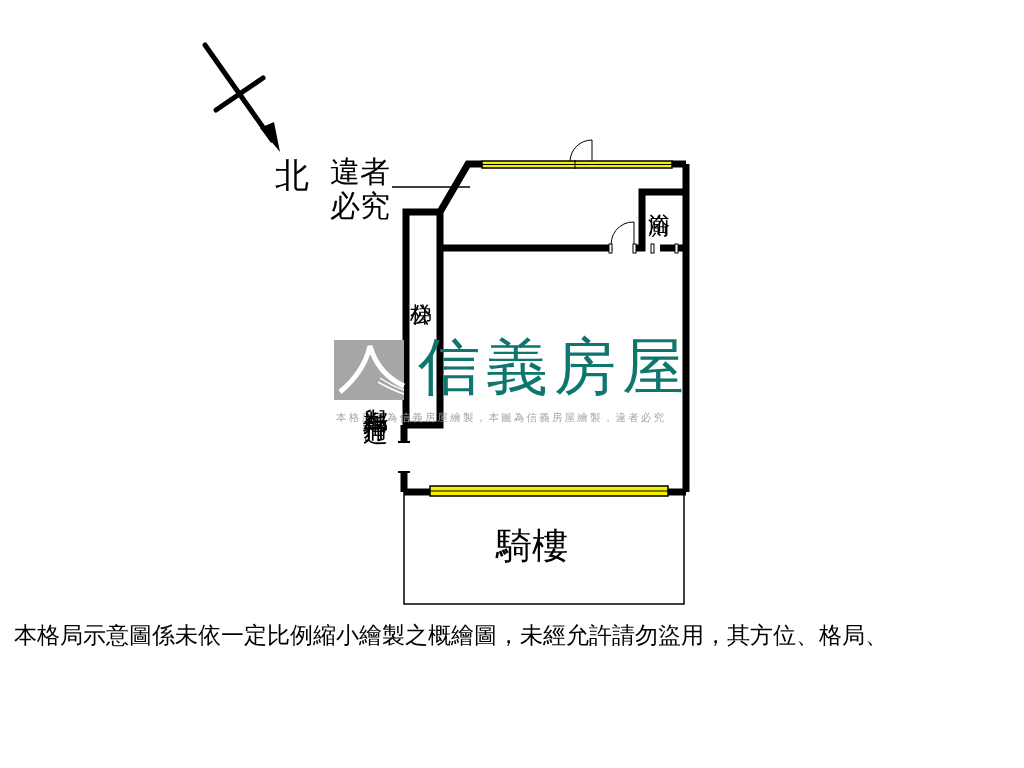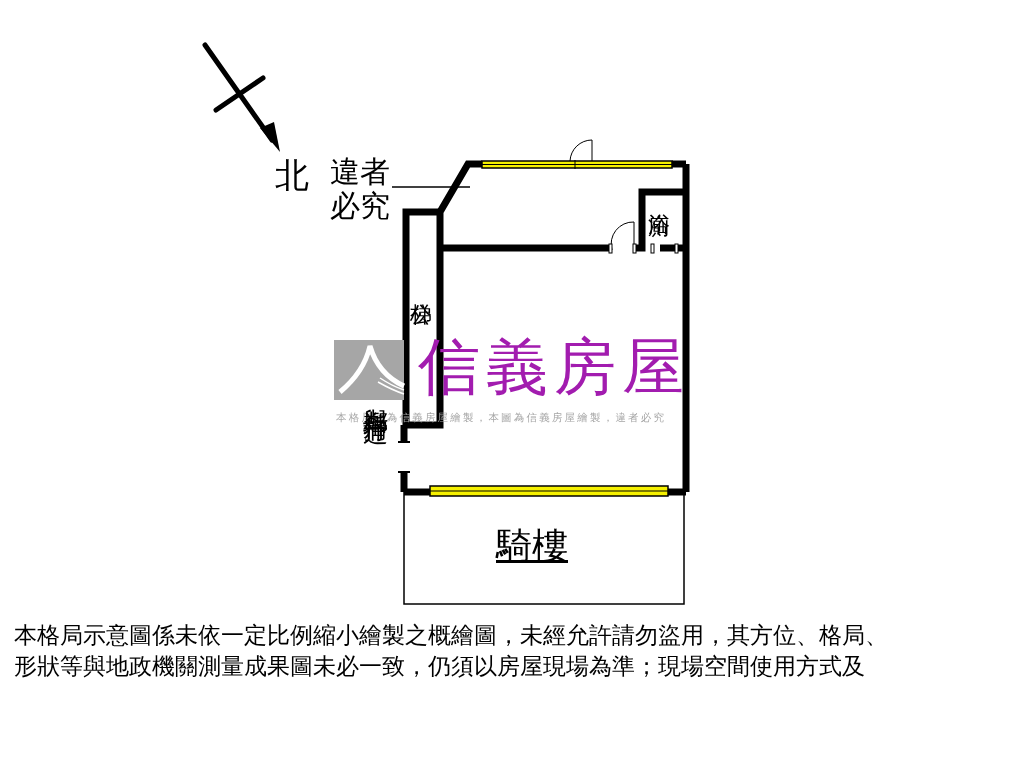--- a/index.html
+++ b/index.html
@@ -1,20 +1,20 @@
 <!DOCTYPE html>
 <html><head>
   <meta charset="utf-8">
   <style>
     html, body { margin: 0; padding: 0; background: #ffffff; }
     body { width: 1024px; height: 768px; position: relative; overflow: hidden; font-family: "DejaVu Serif", "Liberation Serif", serif; }
     #plan { position: absolute; left: 0; top: 0; width: 1024px; height: 610px; }
     .label { position: absolute; color: #000; font-family: "DejaVu Serif", "Liberation Serif", serif; line-height: 1; }
     .vert { writing-mode: vertical-rl; text-orientation: upright; }
-    .wm-logo-text { position: absolute; left: 418px; top: 336px; font-family: "DejaVu Sans", "Liberation Sans", sans-serif; font-size: 62px; color: #a21caf; letter-spacing: 6px; line-height: 1; white-space: nowrap; }
+    .wm-logo-text { position: absolute; left: 418px; top: 336px; font-family: "DejaVu Sans", "Liberation Sans", sans-serif; font-size: 62px; color: #0f766e; letter-spacing: 6px; line-height: 1; white-space: nowrap; }
     .wm-sub { position: absolute; left: 336px; top: 412px; font-family: "DejaVu Sans", "Liberation Sans", sans-serif; font-size: 10.5px; color: #a6a6a6; letter-spacing: 2.2px; white-space: nowrap; line-height: 1; }
     .disclaimer { position: absolute; left: 14px; top: 620px; width: 1000px; font-family: "DejaVu Serif", "Liberation Serif", serif; font-size: 23px; line-height: 31px; color: #000; }
     .disclaimer div { white-space: nowrap; }
   </style>
 </head>
 <body>
 
 <svg id="plan" viewBox="0 0 1024 610" xmlns="http://www.w3.org/2000/svg">
 
   <g>
@@ -87,18 +87,17 @@
 </svg>
 
 <div class="wm-logo-text">信義房屋</div>
 <div class="wm-sub">本格局圖為信義房屋繪製，本圖為信義房屋繪製，違者必究</div>
 
 <div class="label" style="left:275px; top:158px; font-size:34px; font-family:'DejaVu Sans','Liberation Sans',sans-serif;">北</div>
 <div class="label" style="left:330px; top:155px; width:64px; font-size:30px; line-height:34px;">違者必究</div>
 <div class="label vert" style="left:410px; top:286px; font-size:22px;">公梯</div>
 <div class="label vert" style="left:648px; top:196px; font-size:22px;">浴廁</div>
 <div class="label vert" style="left:363px; top:388px; font-size:25px; letter-spacing:3px;">與鄰戶打通</div>
-<div class="label" style="left:496px; top:528px; font-size:36px;text-decoration:underline;">騎樓</div>
+<div class="label" style="left:496px; top:528px; font-size:36px;">騎樓</div>
 
 <div class="disclaimer">
   <div>本格局示意圖係未依一定比例縮小繪製之概繪圖，未經允許請勿盜用，其方位、格局、</div>
-  <div>形狀等與地政機關測量成果圖未必一致，仍須以房屋現場為準；現場空間使用方式及</div>
 </div>
 
 </body></html>

